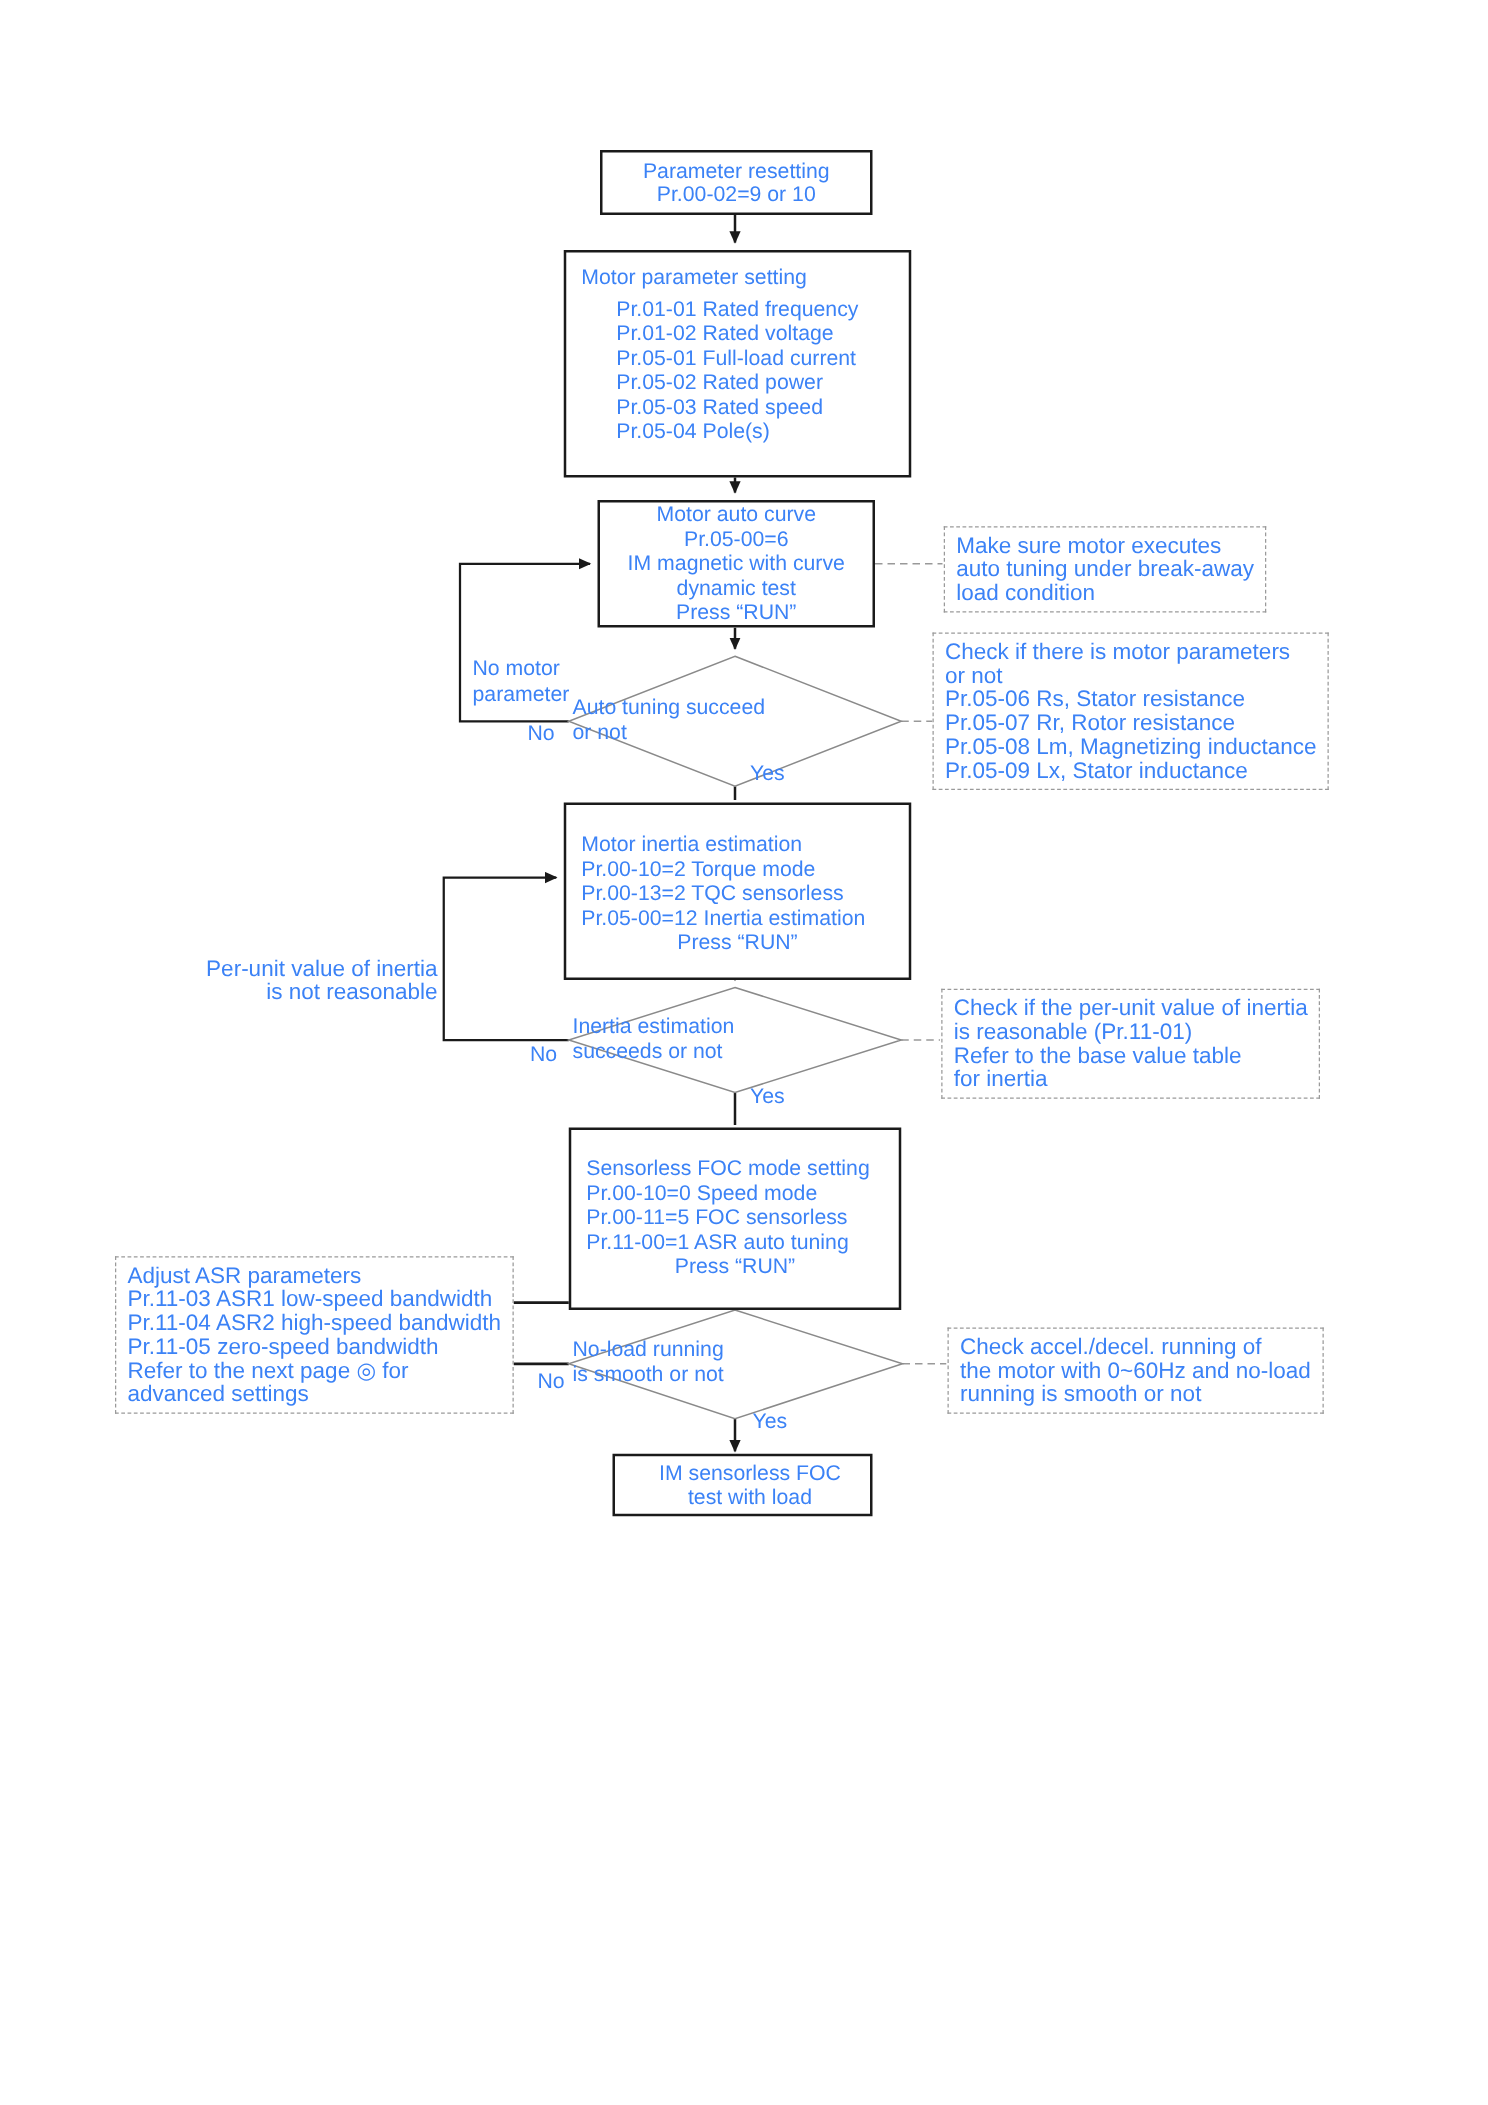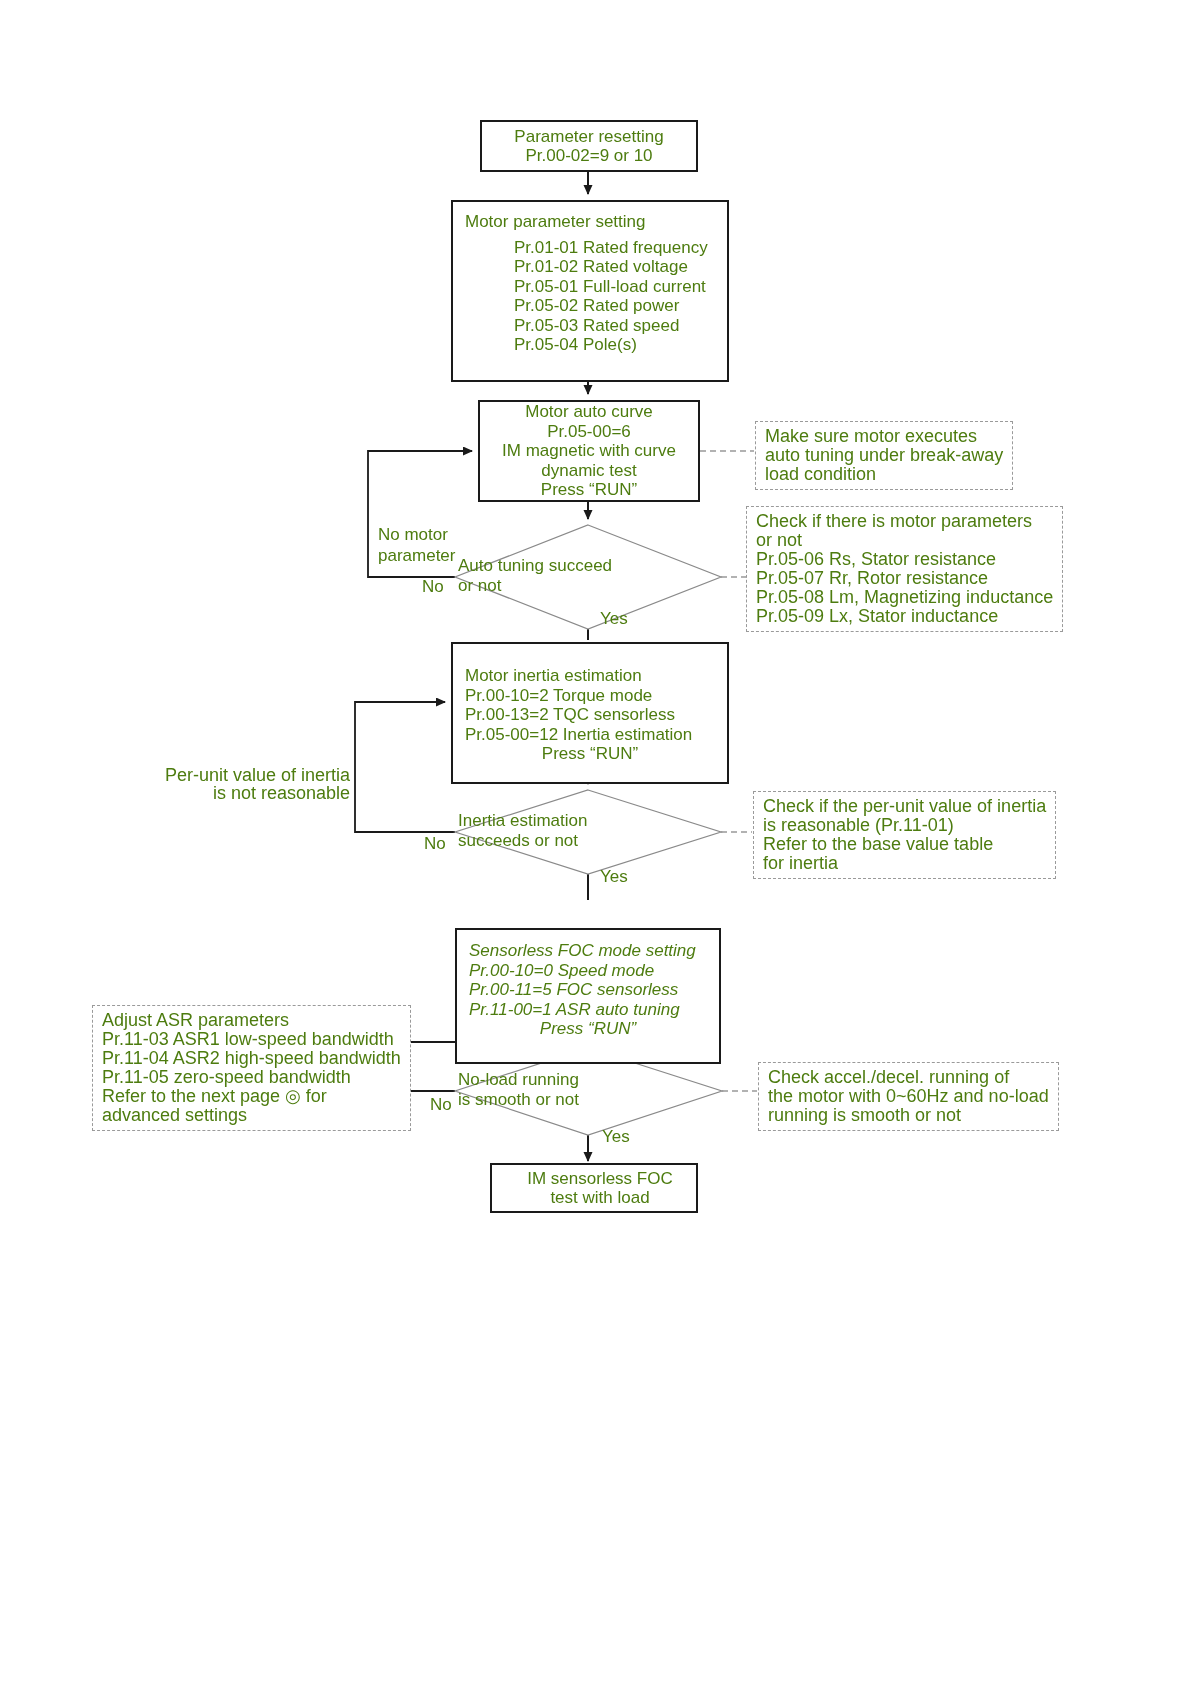--- a/index.html
+++ b/index.html
@@ -1,23 +1,23 @@
 <!DOCTYPE html>
 <html><head>
 <meta charset="utf-8">
 <style>
   html,body{margin:0;padding:0;background:#fff;}
   .page{position:relative;width:1190px;height:1684px;background:#ffffff;overflow:hidden;
-        font-family:"Liberation Sans","DejaVu Sans",sans-serif;color:#4d7c0f;}
+        font-family:"Liberation Sans","DejaVu Sans",sans-serif;color:#3b82f6;}
   svg.wires{position:absolute;left:0;top:0;z-index:1;}
   .box{position:absolute;z-index:2;border:2px solid #1a1a1a;background:#fff;
        font-size:17px;line-height:19.5px;}
   .box.center{display:flex;flex-direction:column;align-items:center;justify-content:center;text-align:center;}
   .box .ln{padding-left:12px;white-space:nowrap;}
-  .box .ln.indent{padding-left:61px;}
+  .box .ln.indent{padding-left:40px;}
   .box .footer{text-align:center;padding-left:0;}
   .dtext{position:absolute;z-index:2;text-align:left;font-size:17px;line-height:20px;}
   .note{position:absolute;z-index:2;border:1px dashed #9a9a9a;background:#fff;
         padding:5px 9px;font-size:18px;line-height:19px;white-space:nowrap;}
   .lbl{position:absolute;z-index:2;font-size:17px;line-height:21px;white-space:nowrap;}
   .lbl.small{font-size:18px;line-height:18px;}
   .lbl.right{text-align:right;}
 </style>
 </head>
 <body>
@@ -79,21 +79,21 @@
   </div>
 
   <div class="box" style="left:451px;top:642px;width:274px;height:116px;padding-top:22px;">
     <div class="ln">Motor inertia estimation</div>
     <div class="ln">Pr.00-10=2 Torque mode</div>
     <div class="ln">Pr.00-13=2 TQC sensorless</div>
     <div class="ln">Pr.05-00=12 Inertia estimation</div>
     <div class="ln footer">Press “RUN”</div>
   </div>
 
-  <div class="box" style="left:455px;top:928px;width:262px;height:121px;padding-top:11px;font-style:italic;">
+  <div class="box" style="left:455px;top:902px;width:262px;height:121px;padding-top:21px;">
     <div class="ln">Sensorless FOC mode setting</div>
     <div class="ln">Pr.00-10=0 Speed mode</div>
     <div class="ln">Pr.00-11=5 FOC sensorless</div>
     <div class="ln">Pr.11-00=1 ASR auto tuning</div>
     <div class="ln footer">Press “RUN”</div>
   </div>
 
   <div class="box center" style="left:490px;top:1163px;width:192px;height:46px;padding-left:12px;">
     <div>IM sensorless FOC</div>
     <div>test with load</div>

